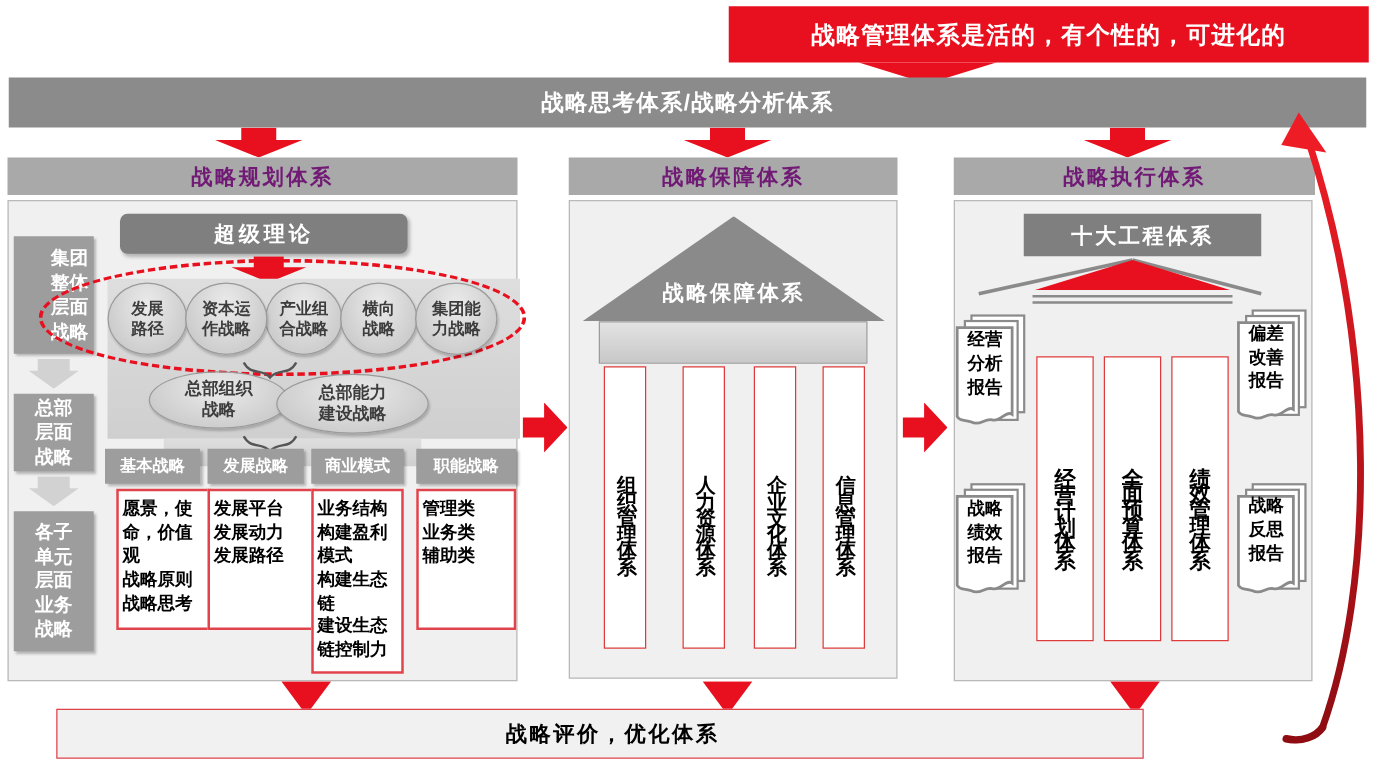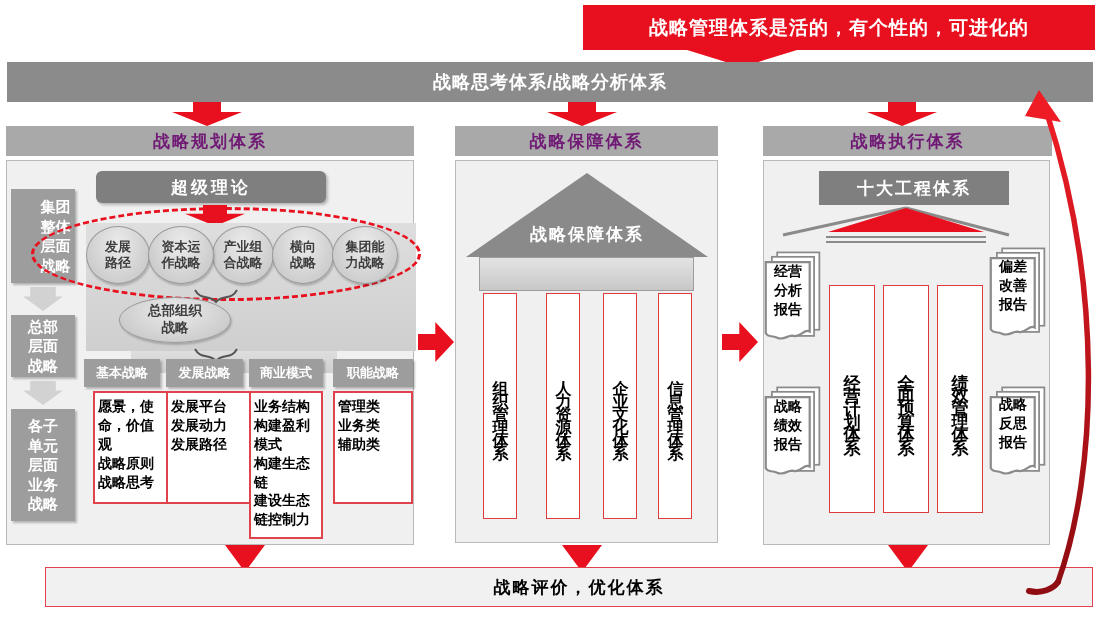--- a/index.html
+++ b/index.html
@@ -119,20 +119,22 @@
 战略</div>
     <div class="abs oval pre" style="left:325px;top:65px;width:66px;height:58px;">集团能
 力战略</div>
 
     <svg class="abs" style="left:186px;top:127px;width:46px;height:16px;" viewBox="0 0 46 16">
       <path d="M2,2 C8,13 16,6 23,14 C30,6 38,13 44,2" fill="none" stroke="#555555" stroke-width="2"></path>
     </svg>
 
     <div class="abs oval pre" style="left:112px;top:136px;width:112px;height:46px;font-size:13.5px;">总部组织
 战略</div>
+    <div class="abs oval pre" style="left:214px;top:138px;width:122px;height:48px;font-size:13.5px;">总部能力
+建设战略</div>
 
     <svg class="abs" style="left:186px;top:186px;width:46px;height:16px;" viewBox="0 0 46 16">
       <path d="M2,2 C8,13 16,6 23,14 C30,6 38,13 44,2" fill="none" stroke="#555555" stroke-width="2"></path>
     </svg>
 
     <div class="abs tab" style="left:77px;top:198px;width:76px;height:28px;">基本战略</div>
     <div class="abs tab" style="left:159px;top:198px;width:77px;height:28px;">发展战略</div>
     <div class="abs tab" style="left:242px;top:198px;width:74px;height:28px;">商业模式</div>
     <div class="abs tab" style="left:326px;top:198px;width:80px;height:28px;">职能战略</div>
 
@@ -237,21 +239,21 @@
     </div>
     <div class="abs pillar" style="left:173px;top:124px;width:46px;height:228px;">
       <span class="vtext" style="font-size:17px;">绩效管理体系</span>
     </div>
   </div>
 
   <div class="abs tri" style="left:225px;top:545px;width:40px;height:27px;"></div>
   <div class="abs tri" style="left:562px;top:545px;width:40px;height:27px;"></div>
   <div class="abs tri" style="left:888px;top:545px;width:40px;height:27px;"></div>
 
-  <div class="abs botbar" style="left:45px;top:567px;width:1048px;height:40px;padding-left:20px;">
+  <div class="abs botbar" style="left:45px;top:567px;width:870px;height:40px;padding-left:20px;">
     <span>战略评价，优化体系</span>
   </div>
 
   <svg class="abs" style="left:1013px;top:70px;width:100px;height:525px;" viewBox="0 0 100 525">
     <defs>
       <linearGradient id="cg" x1="0" y1="1" x2="0" y2="0">
         <stop offset="0" stop-color="#8f0d12"></stop>
         <stop offset="1" stop-color="#ee1c25"></stop>
       </linearGradient>
     </defs>

